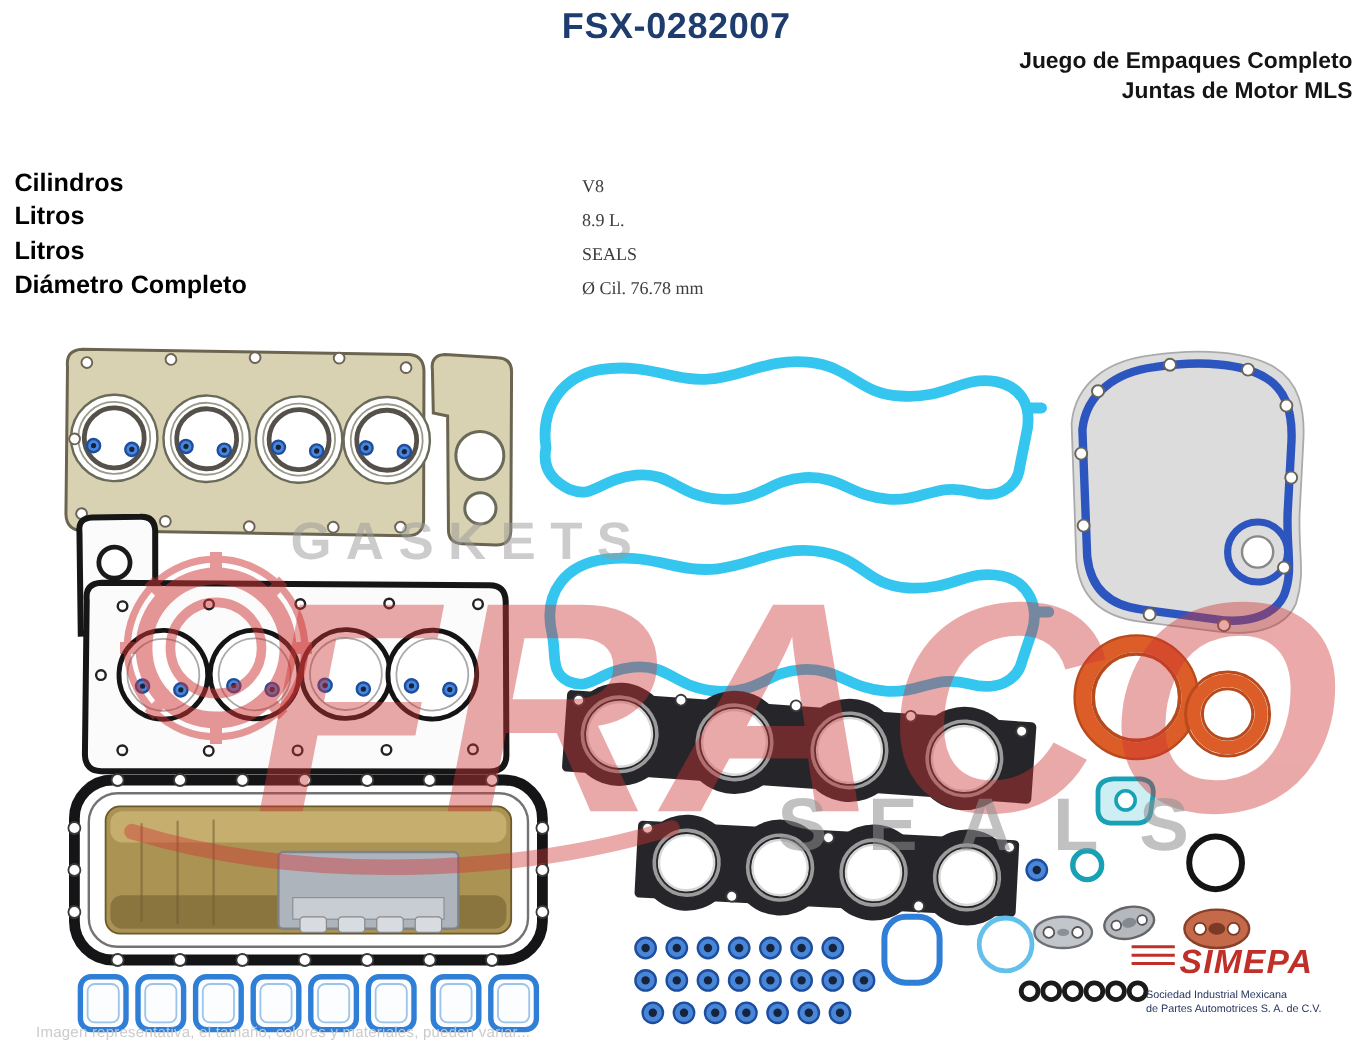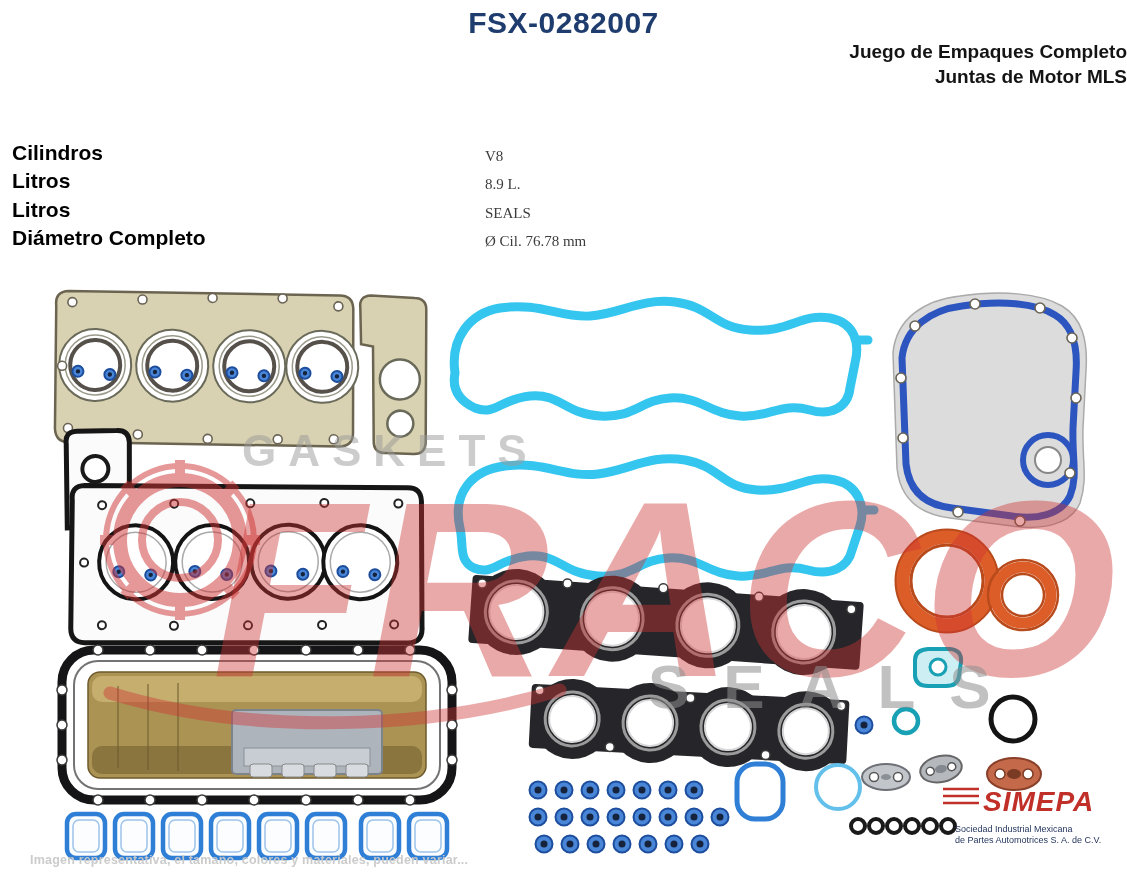--- a/index.html
+++ b/index.html
@@ -9,21 +9,21 @@
   }
   .header{ text-align:center; padding-top:6px; }
   .part-number{ font-size:30px; font-weight:bold; color:#1e3c6e; letter-spacing:.5px; }
   .subtitle{ font-size:19px; font-weight:bold; color:#141414; line-height:1.3;text-align:right; }
   .specs{ position:absolute; left:12px; top:136px; }
   .spec-row{ display:flex; height:28.5px; align-items:flex-end; }
   .spec-label{ width:473px; font-size:21px; font-weight:bold; color:#000; }
   .spec-value{ font-size:15px; color:#3c3c3c; padding-top:4px;font-family:Liberation Serif, serif; }
   .image-wrap{ position:absolute; left:0; top:278px; width:1107px; height:596px; }
   .disclaimer{
-    position:absolute; left:30px; top:853px; font-size:12.5px; font-weight:bold;
+    position:absolute; left:30px; top:853px; font-size:12.5px; font-weight:normal;
     color:rgba(200,200,200,.95); letter-spacing:.2px; z-index:5;
   }
   svg{display:block;}
   
   .bh  { fill:#fff; stroke:#6a6456; stroke-width:1.6; }
   .bhd { fill:#fff; stroke:#222;    stroke-width:2;   }
   .bhw { fill:#fff; stroke:#3a3a3a; stroke-width:1.5; }
   .gm  { fill:#4a86d8; stroke:#1d4e9e; stroke-width:2; }
   .gmc { fill:#16233c; }
   .cyan{ fill:none; stroke:#35c6f0; stroke-width:9; stroke-linejoin:round; stroke-linecap:round; }

